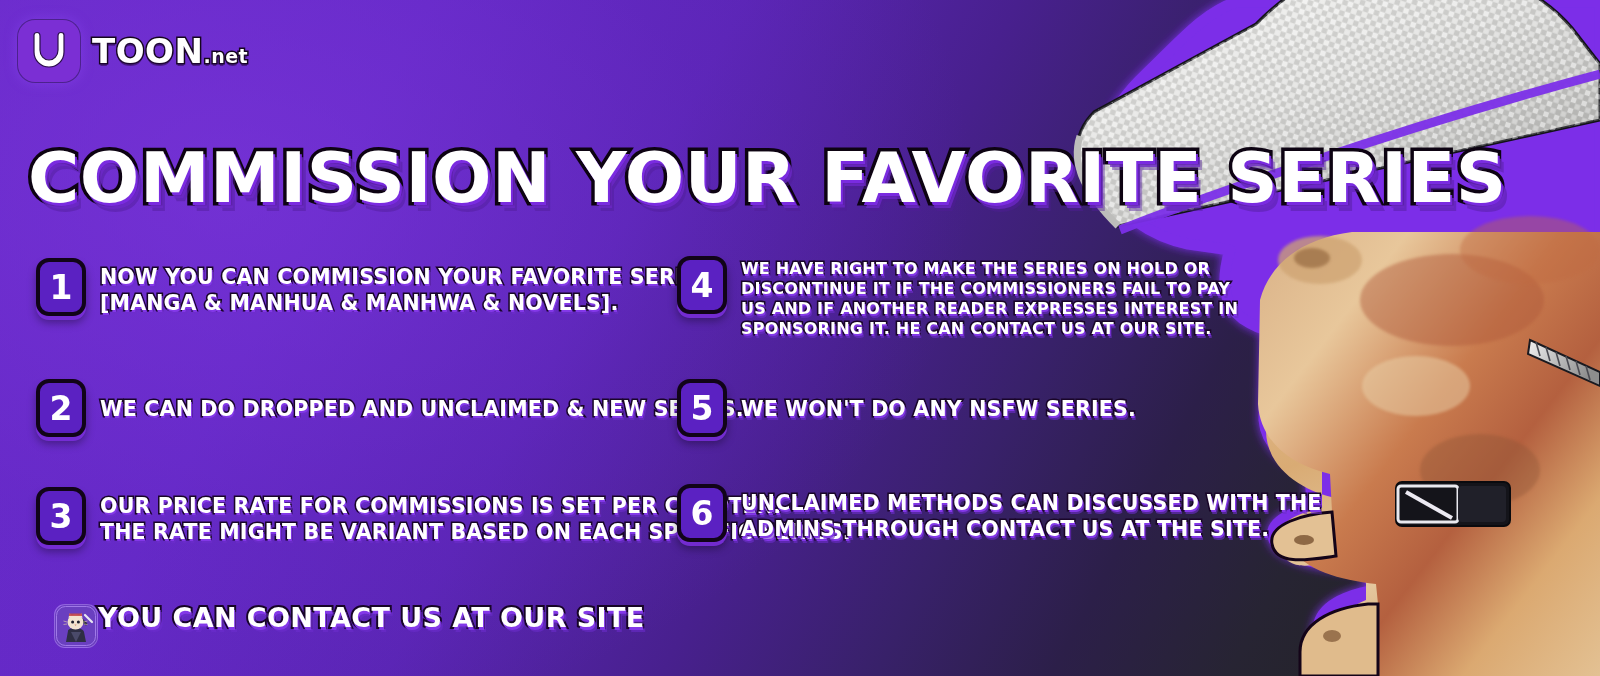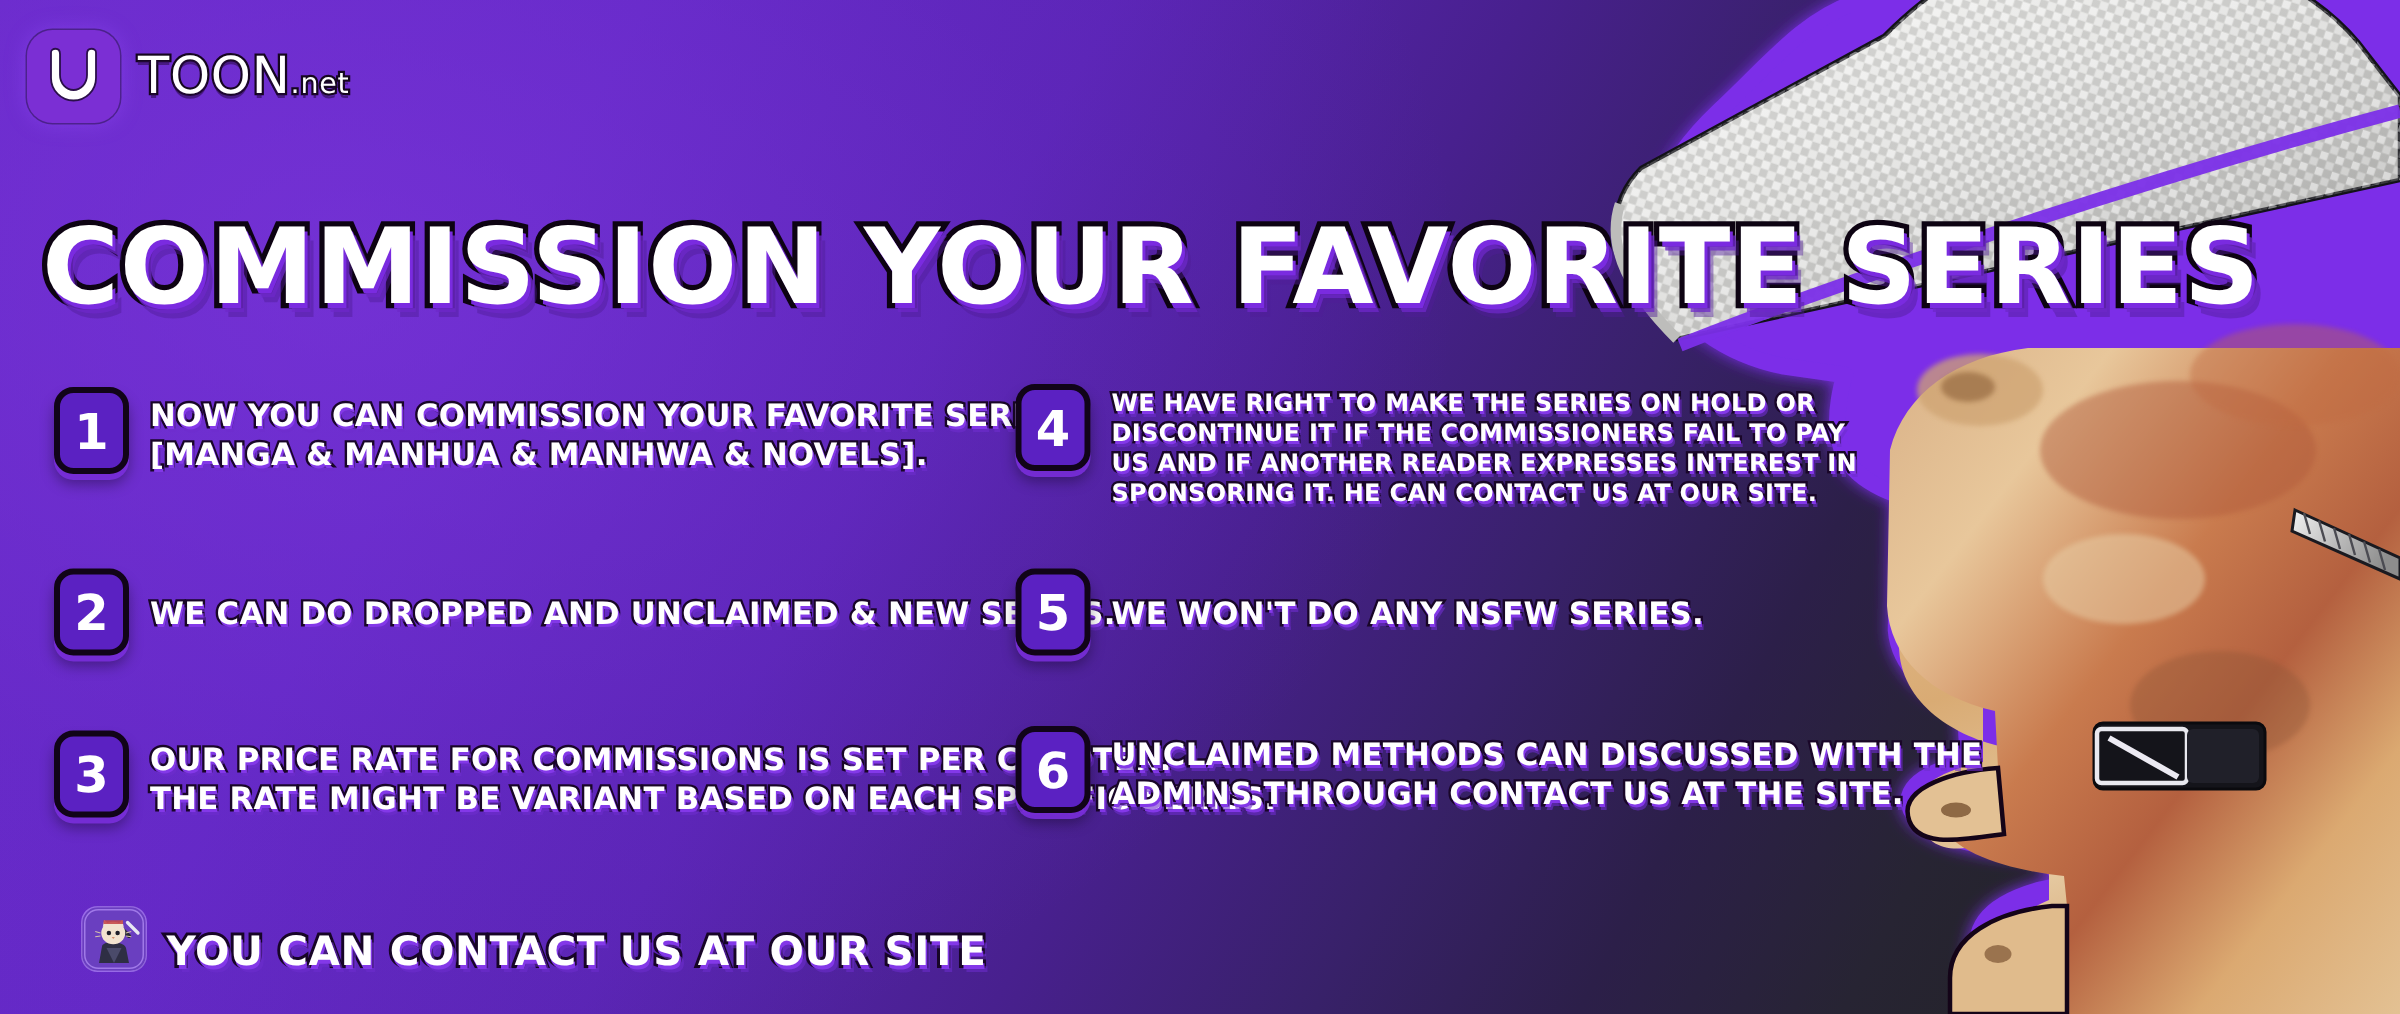--- a/index.html
+++ b/index.html
@@ -49,21 +49,21 @@
     border-radius: 17px;
     background: #7B2FD4;
     box-shadow: 0 0 0 1px rgba(0,0,0,0.35), 0 0 14px rgba(150,80,255,0.45);
     display: flex;
     align-items: center;
     justify-content: center;
   }
   .logo-mark svg { display: block; }
   .logo-text {
     font-family: "DejaVu Sans", sans-serif;
-    font-weight: normal;
+    font-weight: bold;
     font-size: 34px;
     letter-spacing: 0.5px;
     color: #fff;
     -webkit-text-stroke: 3px #15061f;
     paint-order: stroke fill;
     text-shadow: 0 3px 0 rgba(40,10,70,0.55);
     line-height: 1;
     text-align: right;
   }
   .logo-text .tld {
@@ -153,22 +153,21 @@
   #point-1 .ptext { padding-top: 6px; }
   #point-3 .ptext { padding-top: 6px; }
   #point-4 .ptext { padding-top: 3px; font-size: 16px; line-height: 1.25; }
 
   
   .footer {
     position: absolute;
     left: 18px;
     top: 604px;
     display: flex;
-    align-items: flex-end;
-    gap: 13px;
+    align-items: flex-start;
     padding-left: 36px;
   }
   .footer-avatar {
     width: 42px;
     height: 42px;
     border-radius: 11px;
     background: linear-gradient(150deg, #7B46CF 0%, #5C31A8 100%);
     border: 1px solid rgba(180,140,255,0.55);
     position: relative;
     overflow: hidden;

